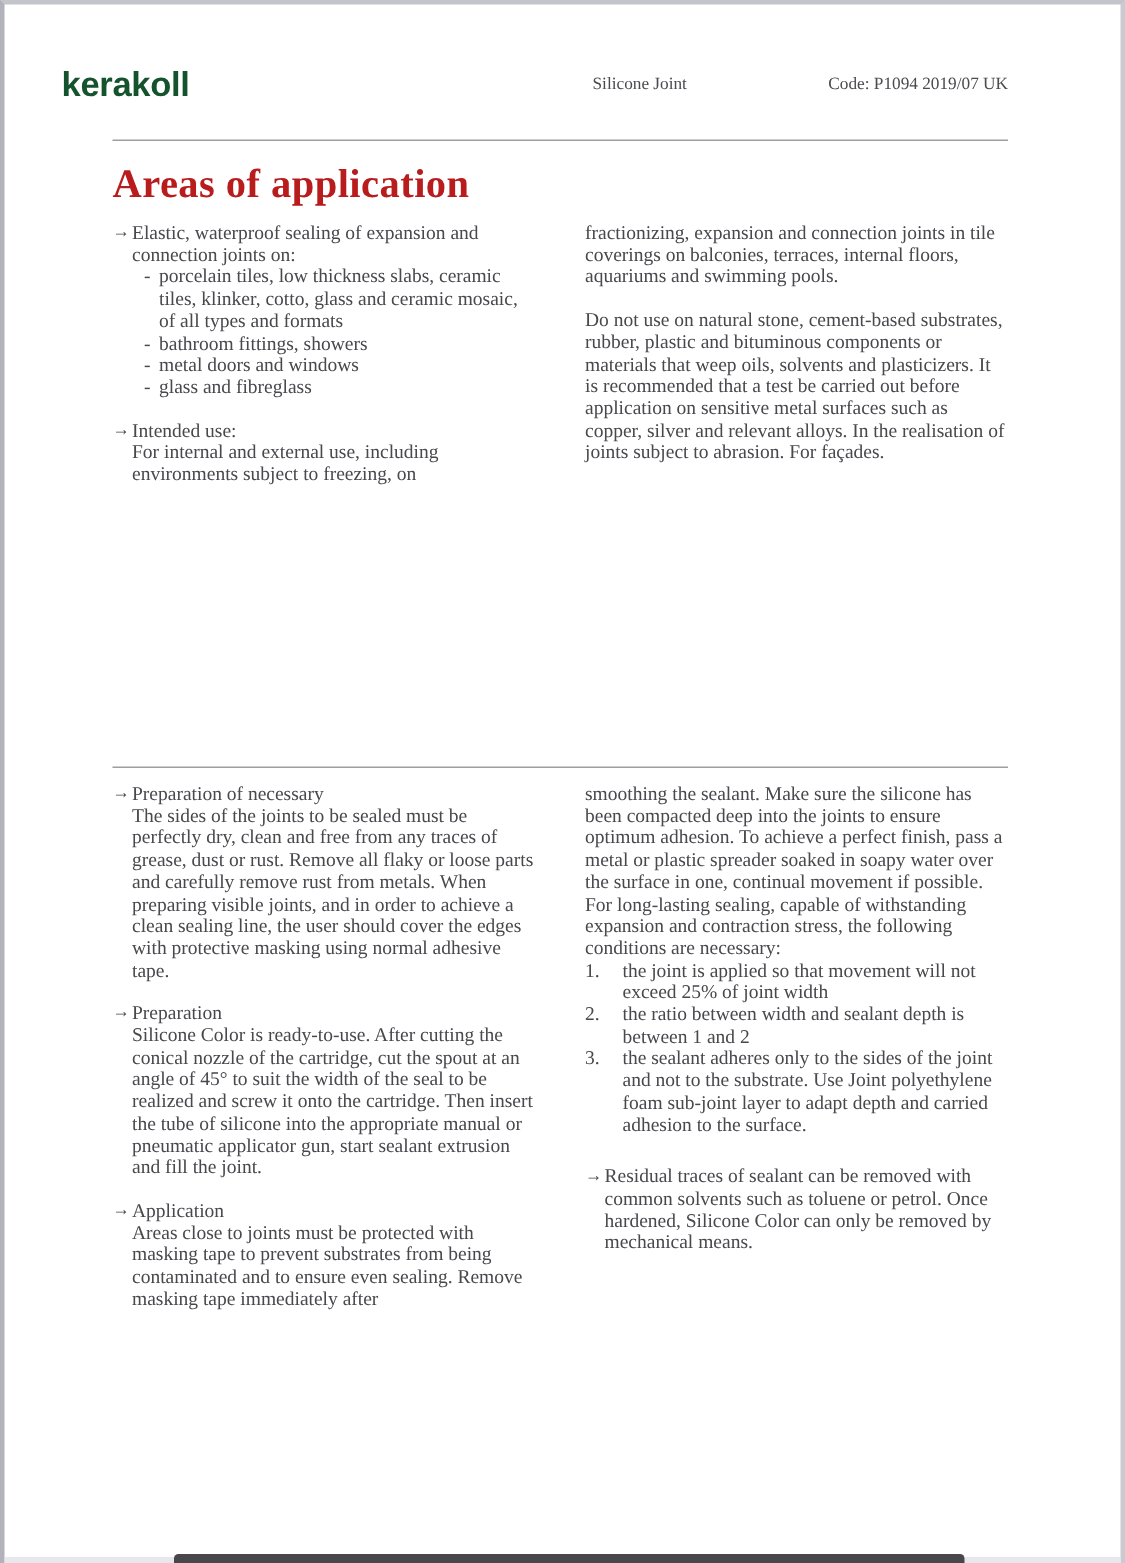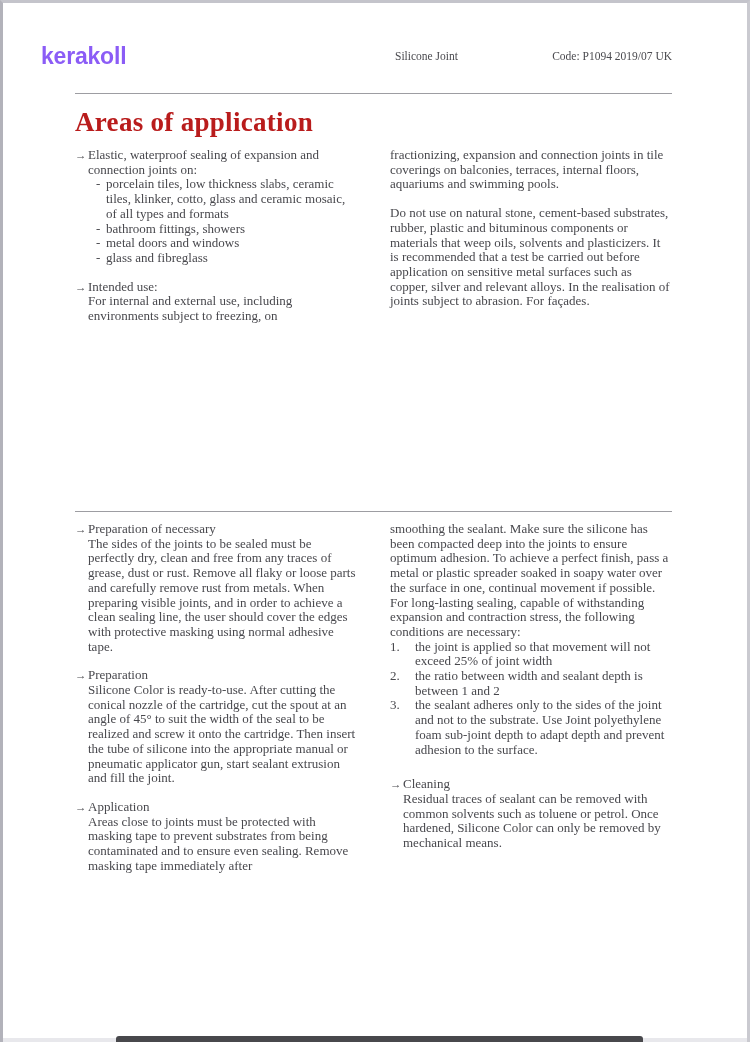--- a/index.html
+++ b/index.html
@@ -17,21 +17,21 @@
     border-top: 3px solid #c4c4cb;
     border-right: 3px solid #cacad0;
     overflow: hidden;
   }
   
   .hdr { position: relative; height: 22px; margin-top: 44px; color: #4a4a4f; }
   .logo {
     position: absolute; left: 38px; top: -4px;
     font-family: "Liberation Sans", sans-serif;
     font-weight: 700; font-size: 23px; letter-spacing: -0.2px;
-    color: #8b5cf6;
+    color: #14532d;
   }
   .doc-title { position: absolute; left: 392px; top: 3px; font-size: 11.5px; }
   .code { position: absolute; right: 75px; top: 3px; font-size: 11.5px; }
   .rule {
     height: 1px; background: #9d9da2;
     margin: 24px 0 0 72px; width: 597px;
   }
   
   .sec { margin-left: 72px; width: 597px; }
   .sec1 { height: 404px; }
@@ -162,26 +162,25 @@
         <div class="num-item">
           <span class="num">1.</span>
           <span class="num-text">the joint is applied so that movement will not exceed 25% of joint width</span>
         </div>
         <div class="num-item">
           <span class="num">2.</span>
           <span class="num-text">the ratio between width and sealant depth is between 1 and 2</span>
         </div>
         <div class="num-item">
           <span class="num">3.</span>
-          <span class="num-text">the sealant adheres only to the sides of the joint and not to the substrate. Use Joint polyethylene foam sub-joint depth to adapt depth and prevent adhesion to the surface.</span>
+          <span class="num-text">the sealant adheres only to the sides of the joint and not to the substrate. Use Joint polyethylene foam sub-joint layer to adapt depth and carried adhesion to the surface.</span>
         </div>
         <div class="blk gap-lg">
           <span class="arw">→</span>
           <div class="bt">
-            <div>Cleaning</div>
             <div>Residual traces of sealant can be removed with common solvents such as toluene or petrol. Once hardened, Silicone Color can only be removed by mechanical means.</div>
           </div>
         </div>
       </div>
 
     </div>
   </section>
 
   <div class="bottom-strip"></div>
   <div class="bottom-bar"></div>

